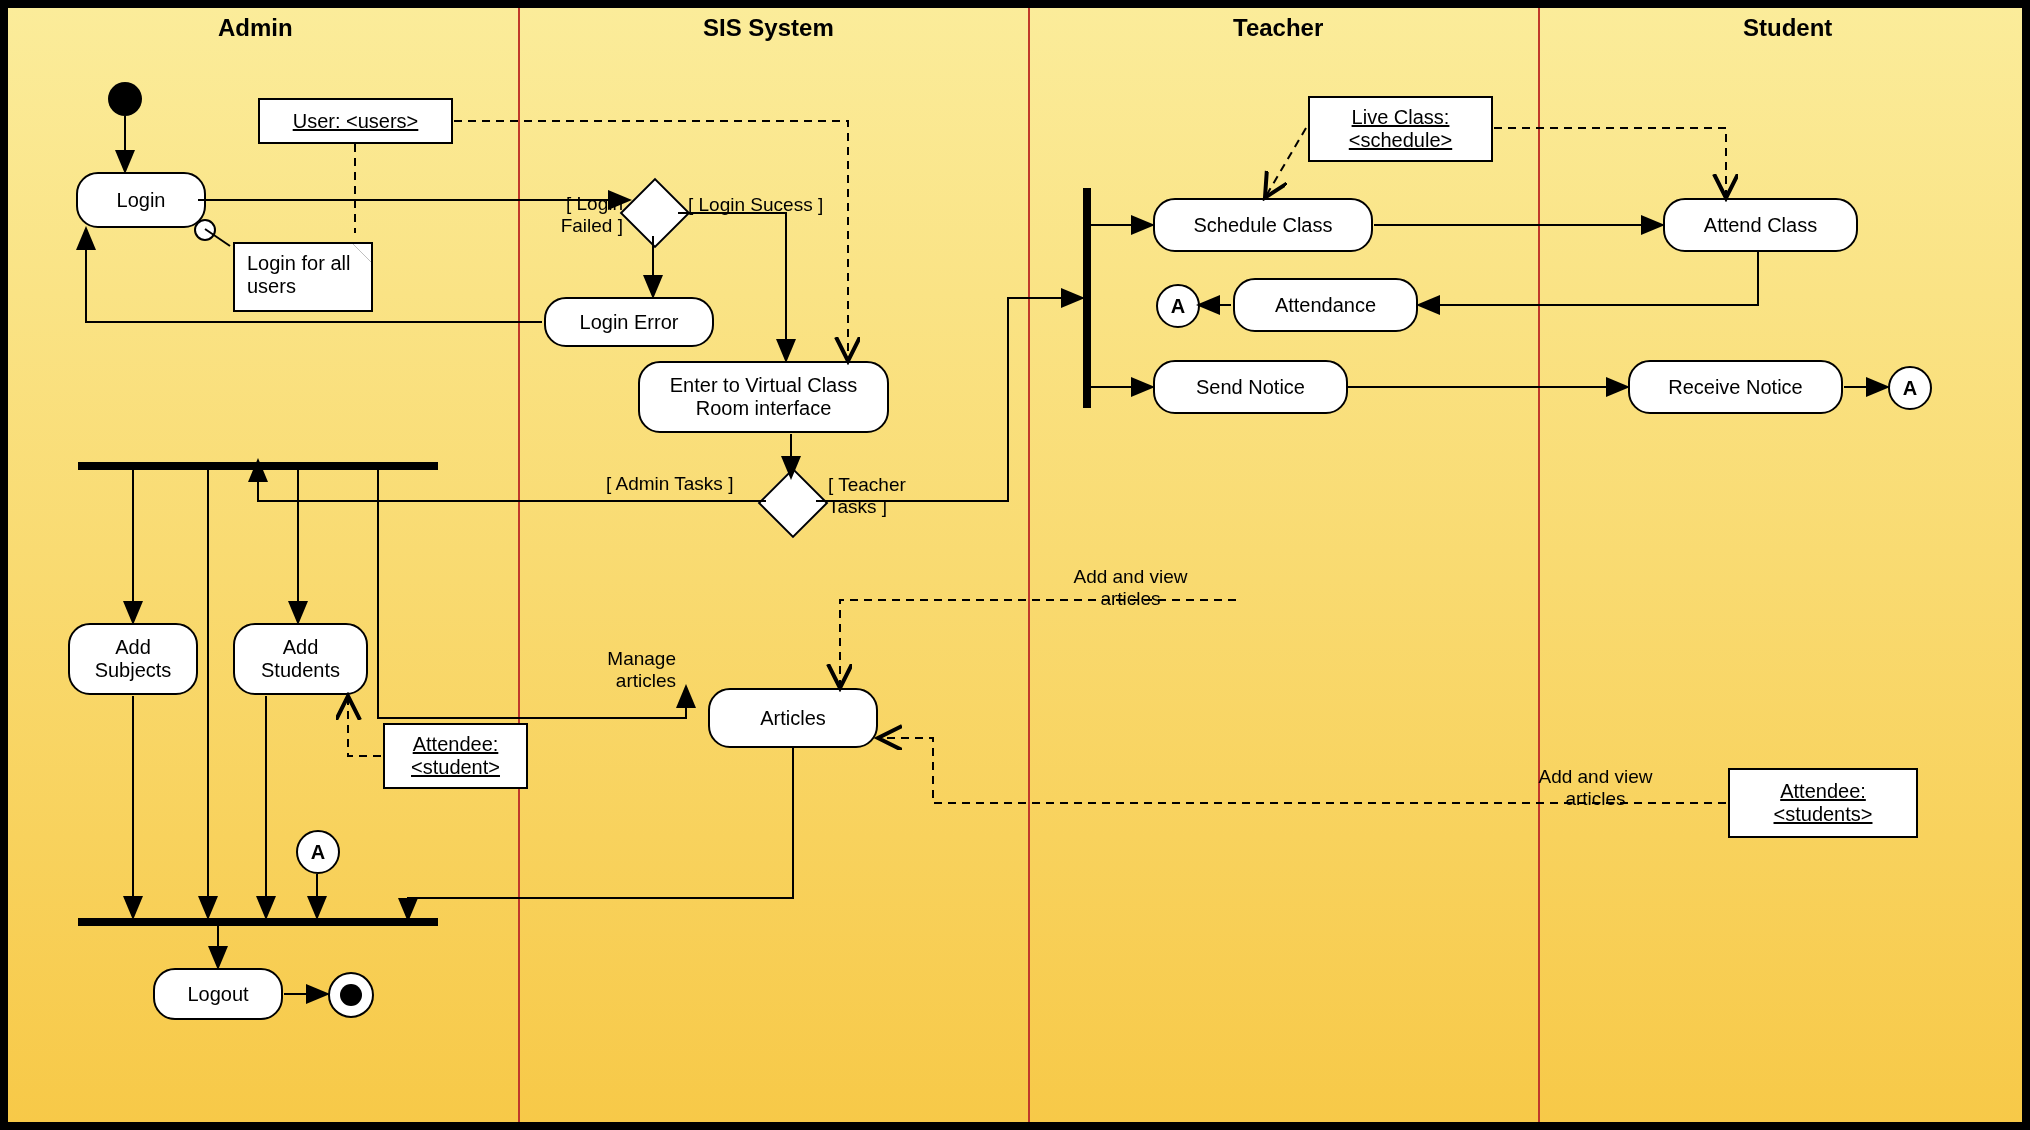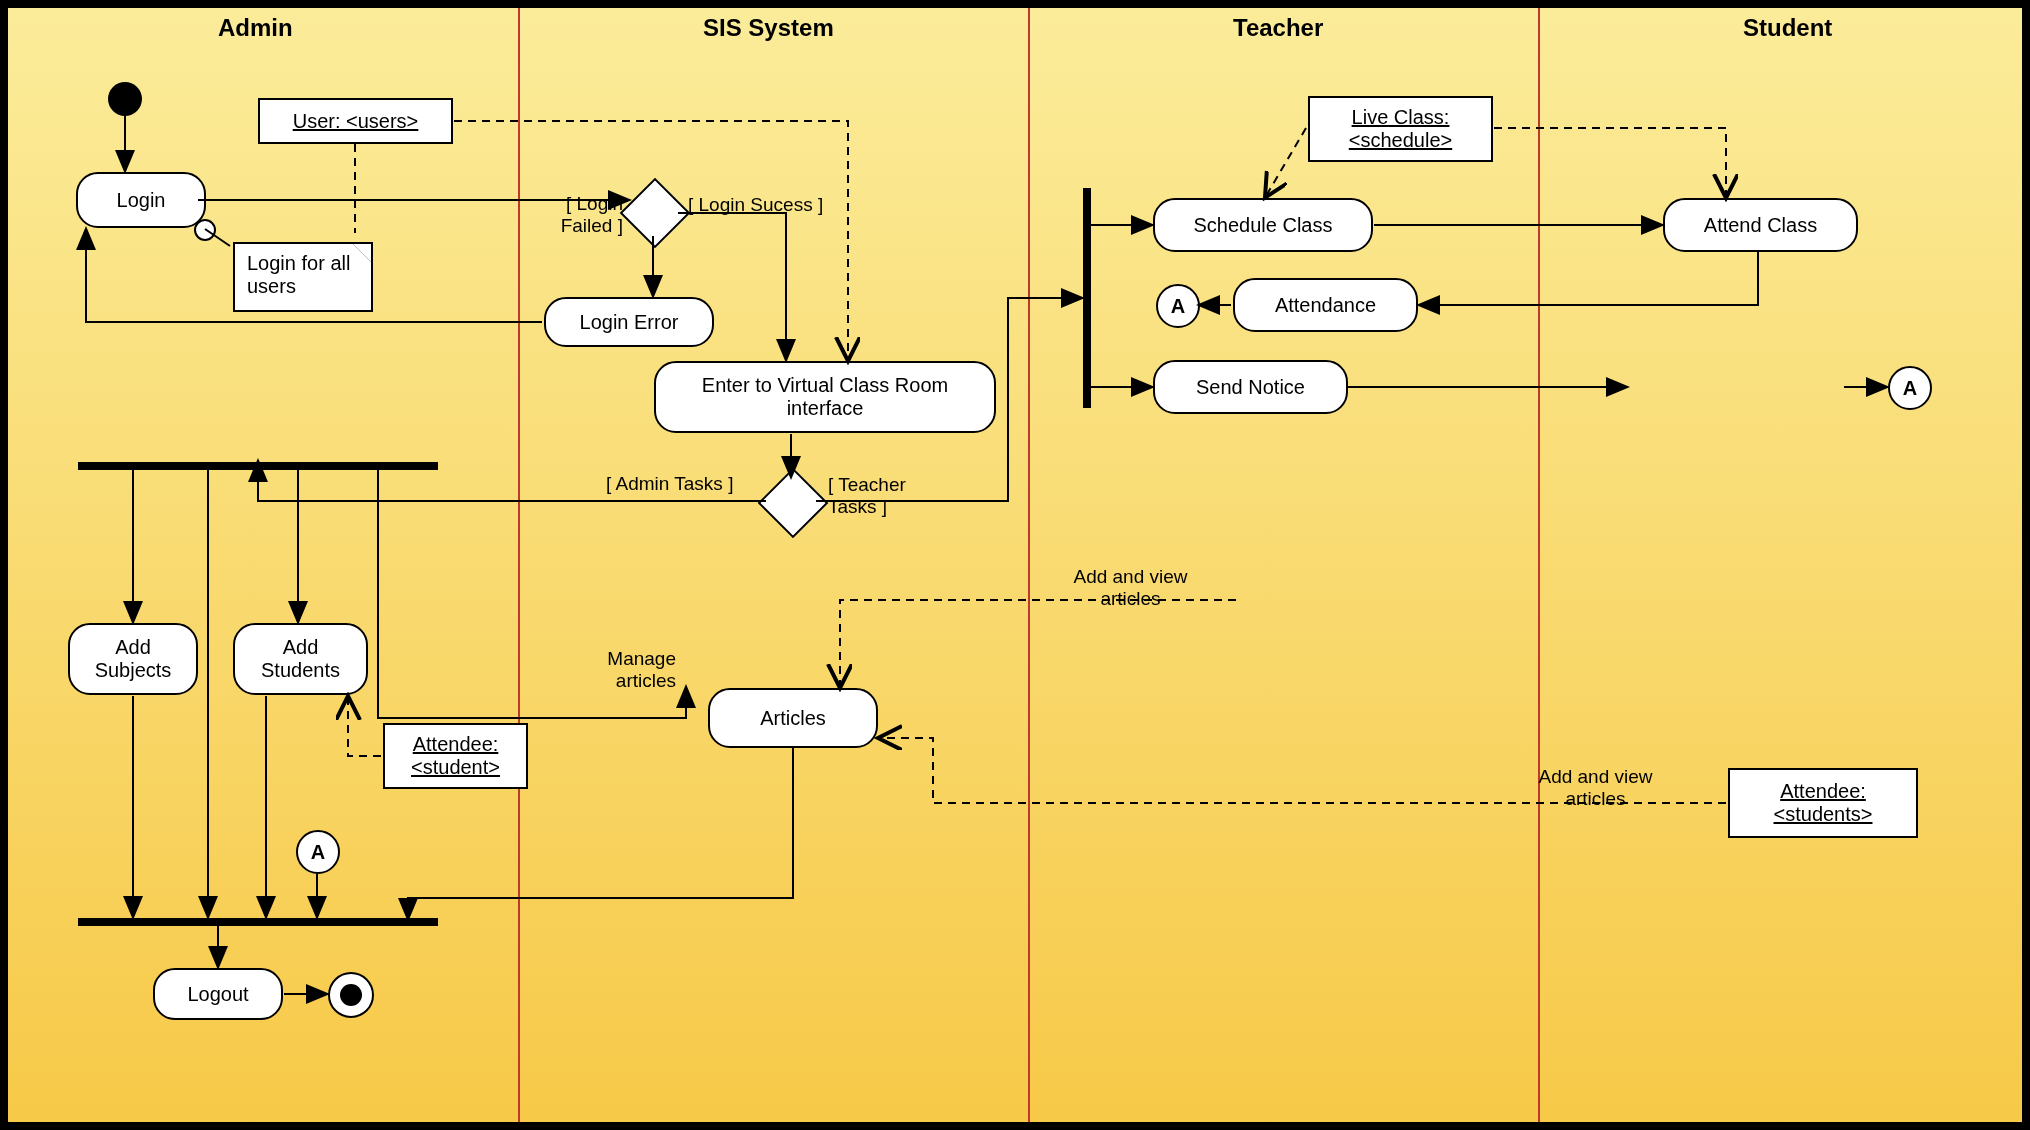--- a/index.html
+++ b/index.html
@@ -54,21 +54,21 @@
   <div class="small-circle" style="left:186px;top:211px"></div>
 
   <div class="objbox" style="left:250px;top:90px;width:195px;height:46px">User: &lt;users&gt;</div>
 
   <div class="decision" style="left:622px;top:180px"></div>
   <div class="lbl" style="left:520px;top:185px;width:95px;text-align:right">[ Login Failed ]</div>
   <div class="lbl" style="left:680px;top:186px">[ Login Sucess ]</div>
 
   <div class="activity" style="left:536px;top:289px;width:170px;height:50px">Login Error</div>
 
-  <div class="activity" style="left:646px;top:353px;width:342px;height:72px">Enter to Virtual Class Room interface</div>
+  <div class="activity" style="left:630px;top:353px;width:251px;height:72px">Enter to Virtual Class Room interface</div>
 
   <div class="decision" style="left:760px;top:470px"></div>
   <div class="lbl" style="left:598px;top:465px">[ Admin Tasks ]</div>
   <div class="lbl" style="left:820px;top:466px;width:110px">[ Teacher Tasks ]</div>
 
   <div class="hbar" style="left:70px;top:454px;width:360px"></div>
 
   <div class="activity" style="left:60px;top:615px;width:130px;height:72px">Add Subjects</div>
   <div class="activity" style="left:225px;top:615px;width:135px;height:72px">Add Students</div>
 
@@ -86,20 +86,21 @@
 
   <div class="activity" style="left:1145px;top:190px;width:220px;height:54px">Schedule Class</div>
   <div class="activity" style="left:1225px;top:270px;width:185px;height:54px">Attendance</div>
   <div class="activity" style="left:1145px;top:352px;width:195px;height:54px">Send Notice</div>
 
   <div class="conn-circle" style="left:1148px;top:276px">A</div>
 
   <div class="objbox" style="left:1300px;top:88px;width:185px;height:66px">Live Class: &lt;schedule&gt;</div>
 
   <div class="activity" style="left:1655px;top:190px;width:195px;height:54px">Attend Class</div>
+  <div class="activity" style="left:1620px;top:352px;width:215px;height:54px">Receive Notice</div>
 
   <div class="conn-circle" style="left:1880px;top:358px">A</div>
 
   <div class="activity" style="left:700px;top:680px;width:170px;height:60px">Articles</div>
   <div class="lbl" style="left:558px;top:640px;width:110px;text-align:right">Manage articles</div>
 
   <div class="lbl" style="left:1035px;top:558px;width:175px;text-align:center">Add and view articles</div>
 
   <div class="objbox" style="left:1720px;top:760px;width:190px;height:70px">Attendee: &lt;students&gt;</div>
   <div class="lbl" style="left:1500px;top:758px;width:175px;text-align:center">Add and view articles</div>

